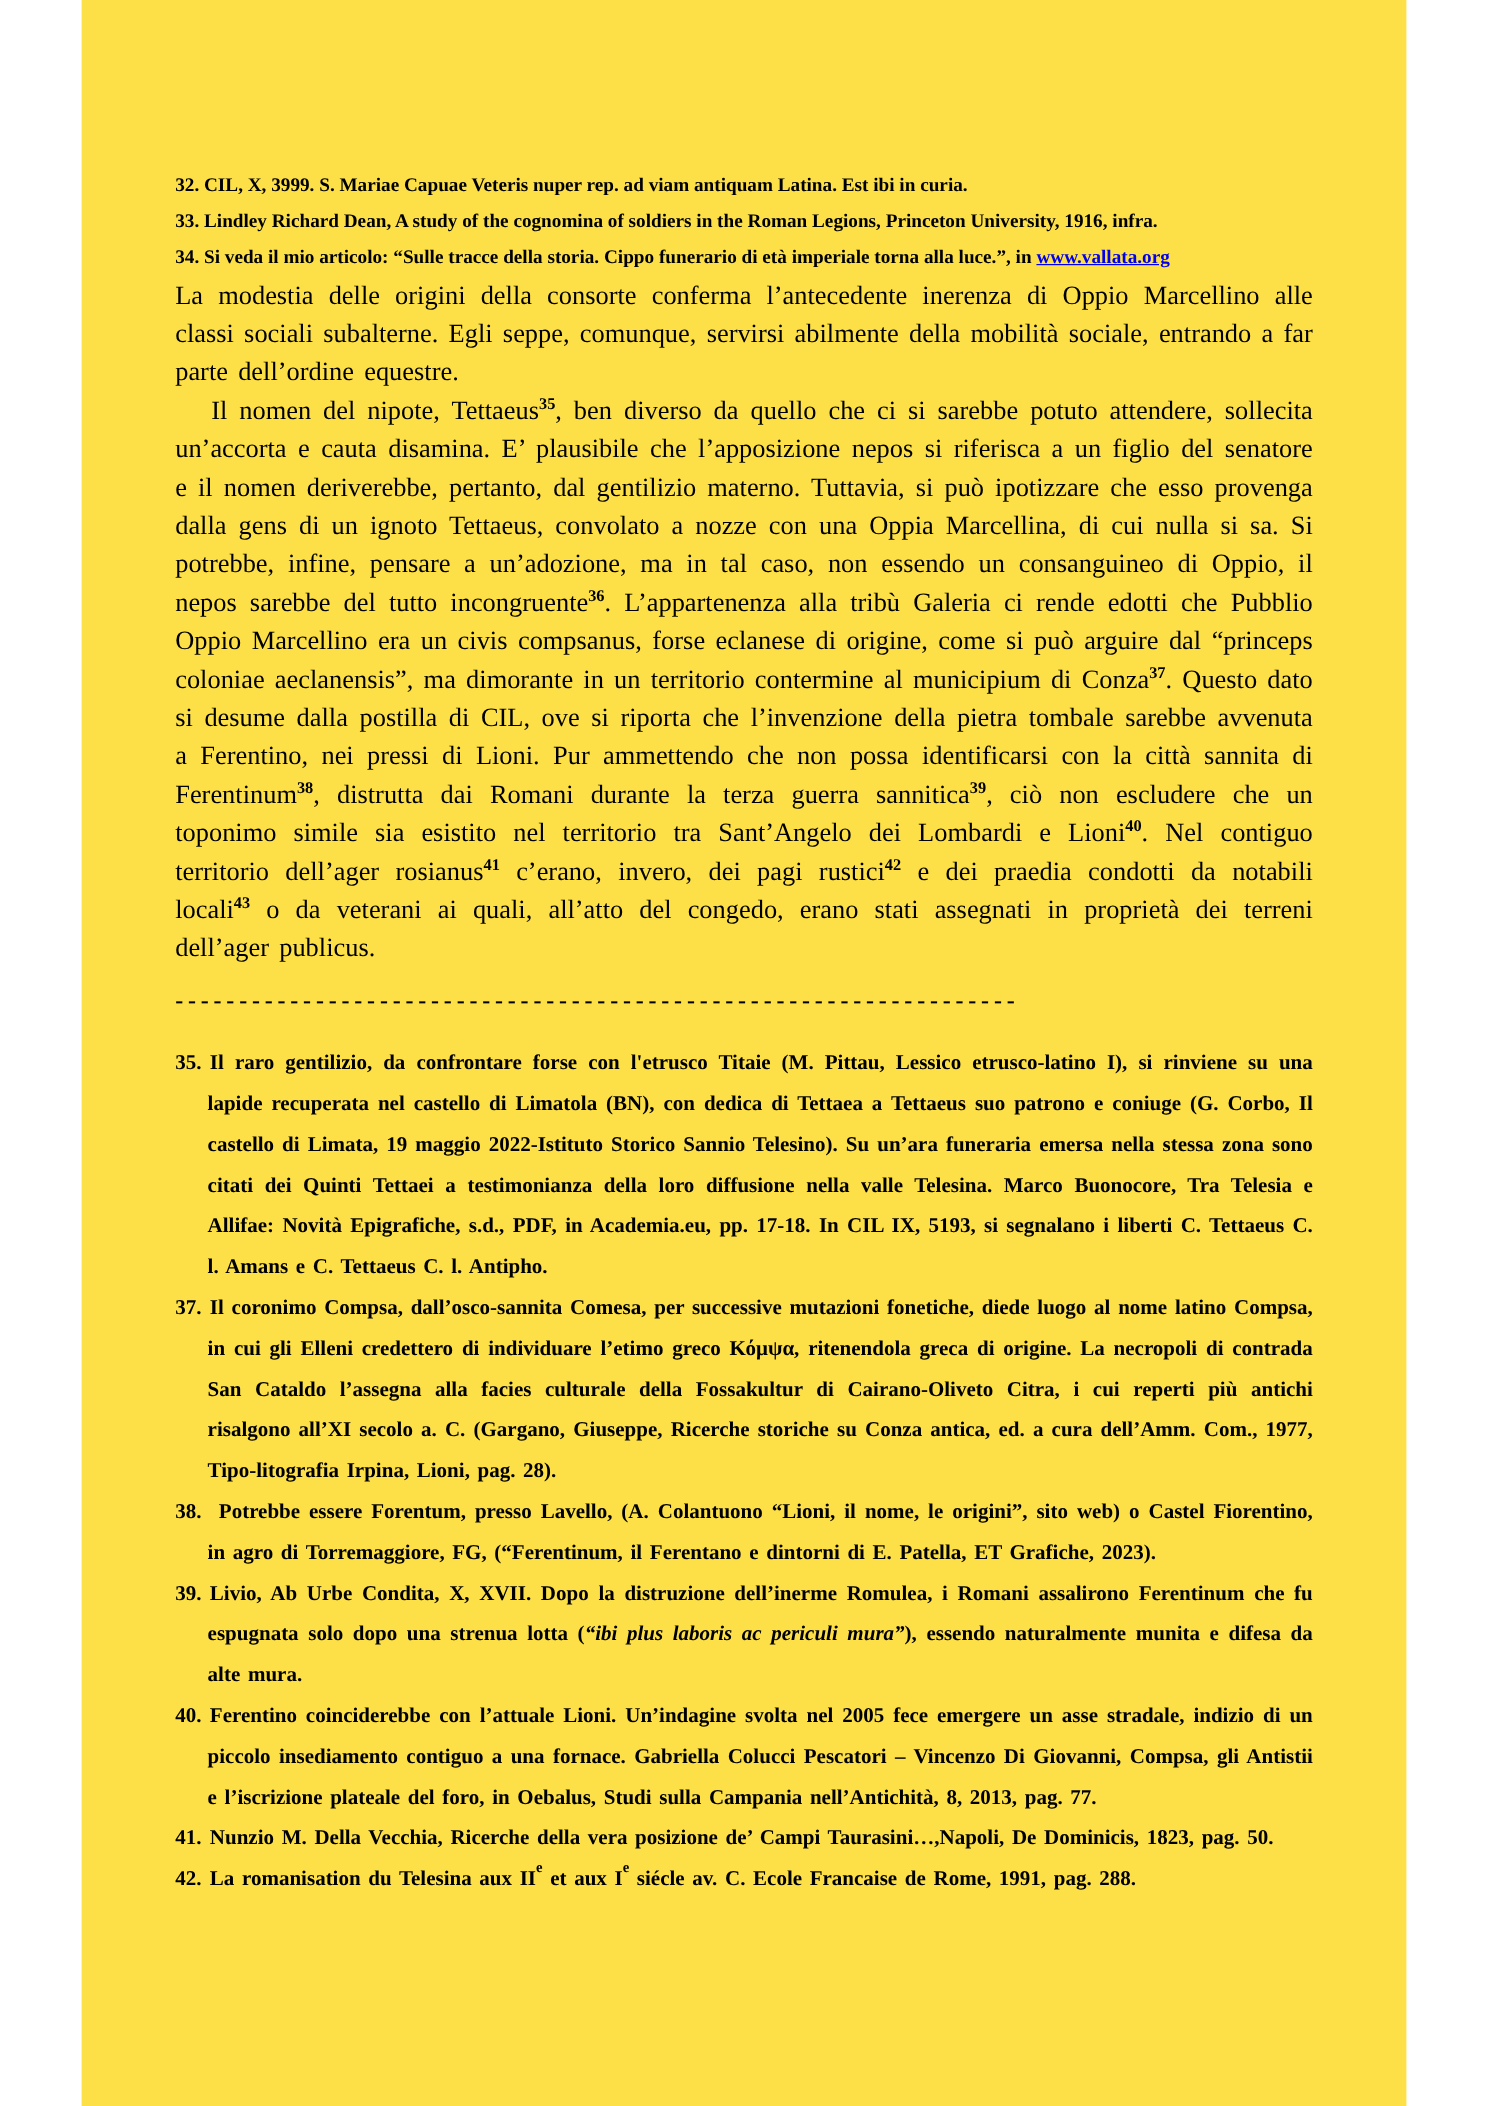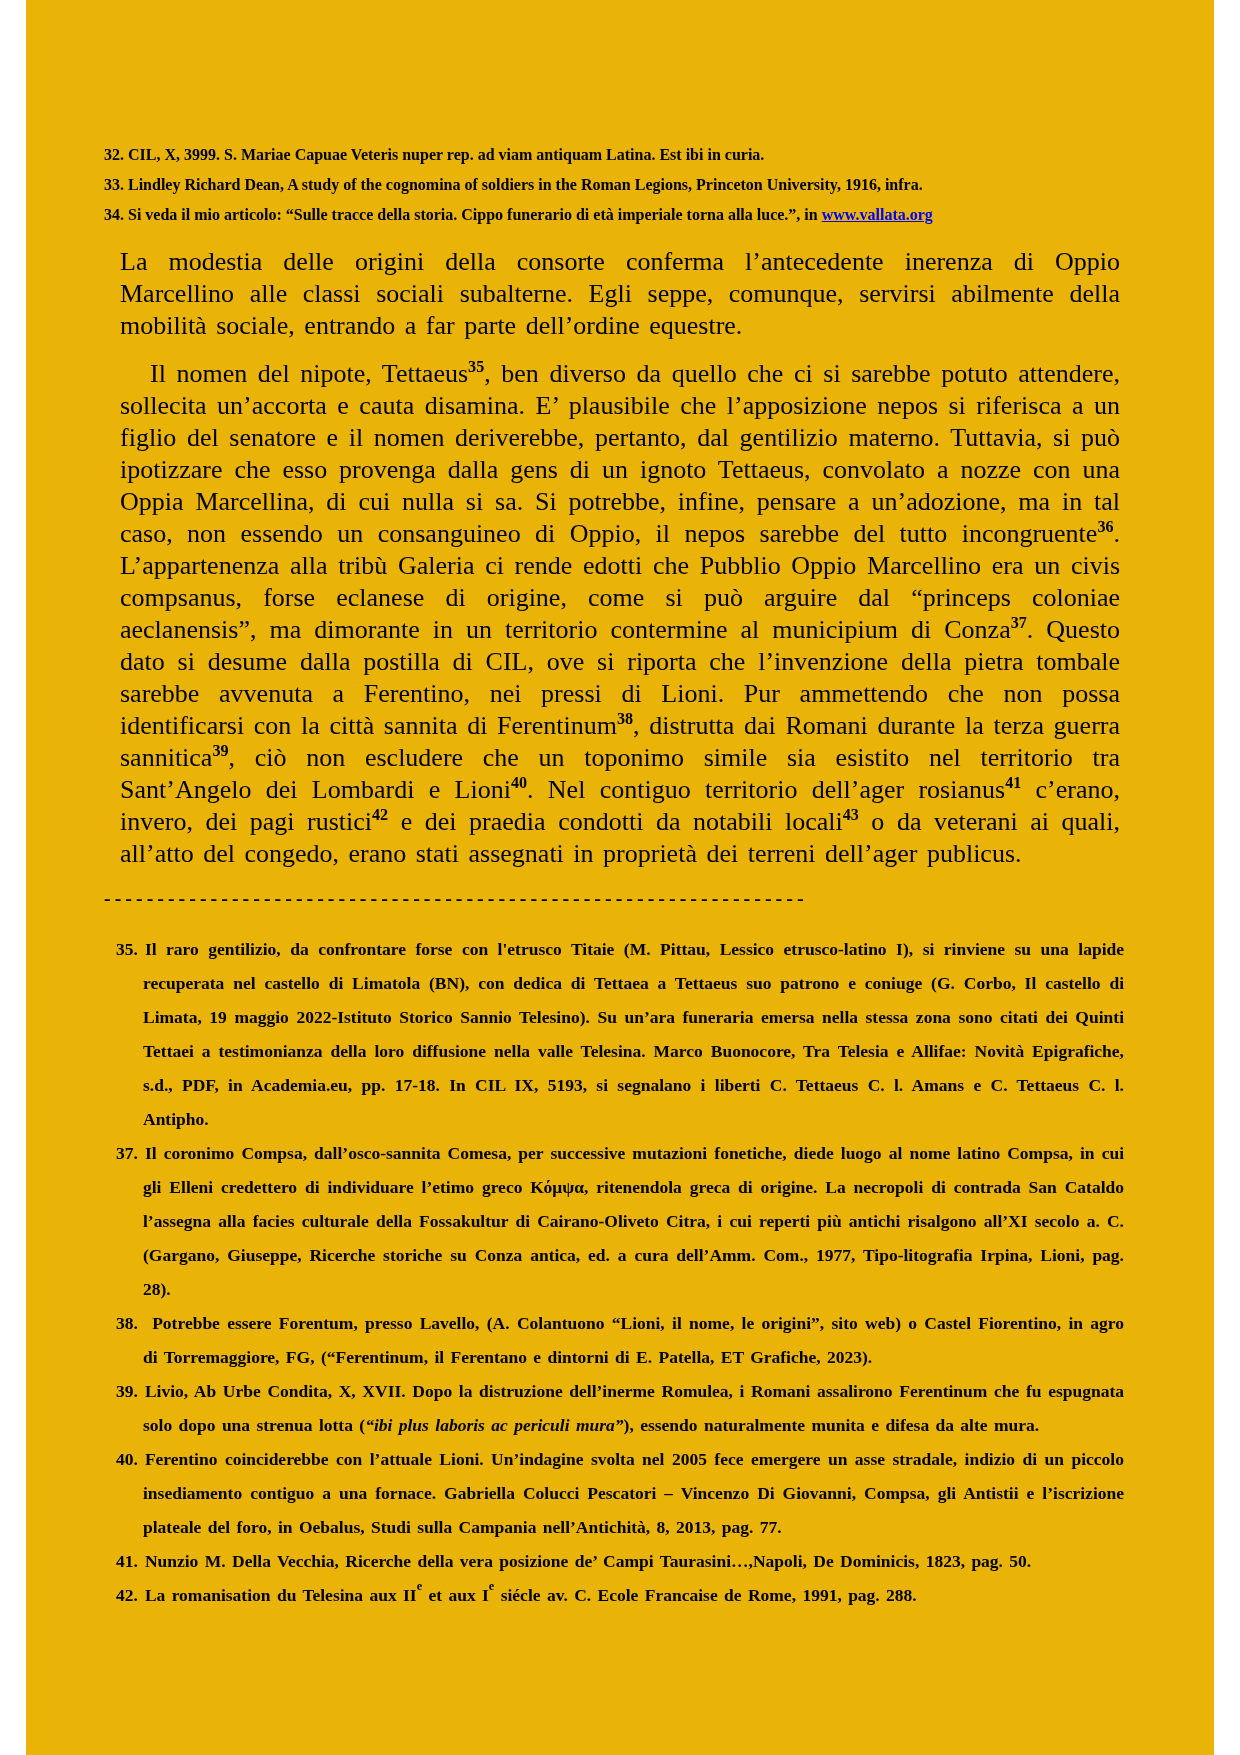--- a/index.html
+++ b/index.html
@@ -1,63 +1,63 @@
 <!DOCTYPE html>
 <html><head>
 <meta charset="utf-8">
 <style>
   html, body { margin: 0; padding: 0; background: #ffffff; }
   .page {
     position: relative;
-    width: 1188px;
+    width: 1104px;
     height: 1755px;
     margin: 0 auto;
-    background: #eab308;
+    background: #fde047;
     box-sizing: border-box;
     padding: 140px 78px 0 78px;
     font-family: "Liberation Serif", "DejaVu Serif", serif;
     color: #000000;
     overflow: hidden;
   }
   .topnote {
     margin: 0;
     font-size: 16px;
     font-weight: bold;
     line-height: 30px;
     white-space: nowrap;
   }
   .doc-link {
     font-weight: bold;
     text-decoration: underline;
     cursor: pointer;
   }
   .body-para {
-    margin: 16px;
-    font-size: 26px;
+    margin: 0;
+    font-size: 22px;
     line-height: 32px;
     text-align: justify;
     word-spacing: 3px;
   }
   .body-para.indent { text-indent: 30px; }
   .body-para .it { }
   .body-para sup {
     font-weight: bold;
     font-size: 0.62em;
     line-height: 0;
   }
   .separator {
     margin: 18px 0 24px 0;
     font-weight: bold;
     font-size: 20px;
     letter-spacing: 4px;
     line-height: 20px;
     white-space: nowrap;
     overflow: hidden;
   }
-  .footnotes { margin: 12px; }
+  .footnotes { margin: 0; }
   .fn {
     margin: 0;
     font-size: 17.5px;
     font-weight: bold;
     line-height: 34px;
     text-align: justify;
     word-spacing: 2px;
     padding-left: 27px;
     text-indent: -27px;
   }

